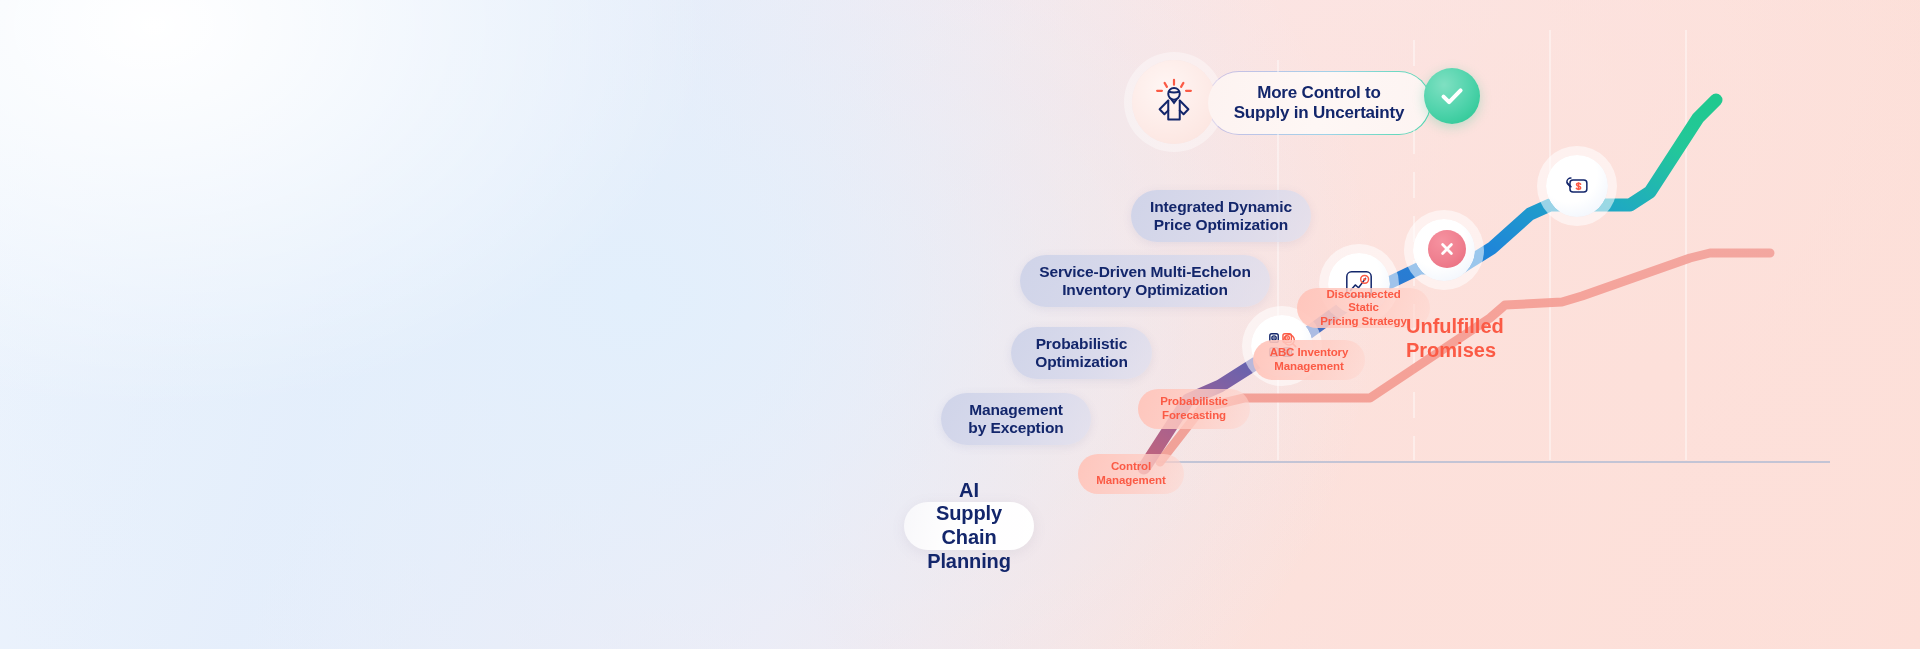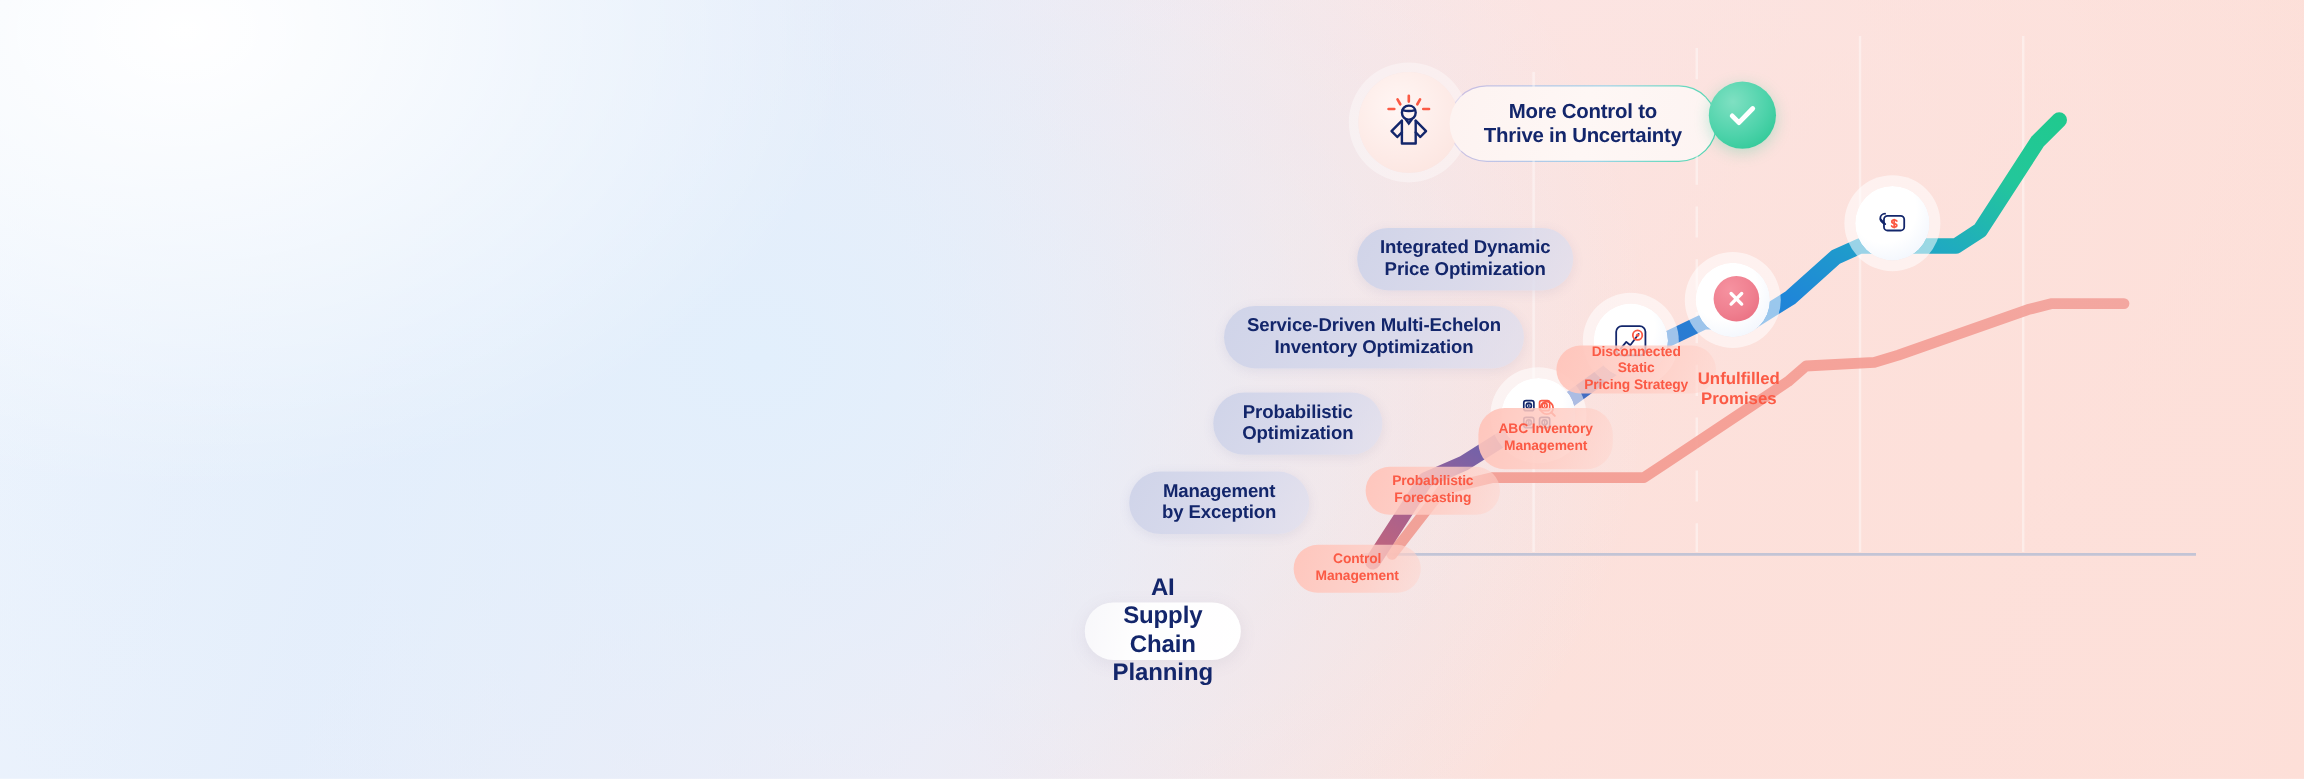--- a/index.html
+++ b/index.html
@@ -53,21 +53,21 @@
     font-weight:bold;
     font-size:20px;
     padding:11px 22px;
     border-radius:30px;
     box-shadow:0 3px 14px rgba(120,110,140,.10);
   }
   .plain-red {
     position:absolute;
     color:#fb5a45;
     font-weight:bold;
-    font-size:14px;
+    font-size:20px;
     text-align:center;
     line-height:1.2;
     white-space:pre-line;
   }
 
   
   .node {
     position:absolute;
     border-radius:50%;
     display:flex; align-items:center; justify-content:center;
@@ -251,21 +251,21 @@
   <div class="pill pill-red" style="left:-52px; top:454px; width:106px; height:40px;">
     <span>Control
 Management</span>
   </div>
 
   <div class="pill pill-red" style="left:8px; top:389px; width:112px; height:40px;">
     <span>Probabilistic
 Forecasting</span>
   </div>
 
-  <div class="pill pill-red" style="left:102px; top:340px; width:112px; height:51px;">
+  <div class="pill pill-red" style="left:123px; top:340px; width:112px; height:40px;">
     <span>ABC Inventory
 Management</span>
   </div>
 
   <div class="pill pill-red" style="left:167px; top:288px; width:133px; height:40px;">
     <span>Disconnected Static
 Pricing Strategy</span>
   </div>
 
   <div id="hero-person">
@@ -277,21 +277,21 @@
         <path d="M21.5 23.6L24 27l2.5-3.4"></path>
         <path d="M18 24.5L9 33.6l5 5.2 4-4" stroke-linejoin="round"></path>
         <path d="M30 24.5l9 9.1-5 5.2-4-4" stroke-linejoin="round"></path>
         <path d="M18 24.8v19.6h12V24.8" stroke-linejoin="round"></path>
       </svg>
     </span>
   </div>
 
   <div id="hero-callout">
     <span id="hero-callout-text">More Control to
-Thrive in Uncertainty</span>
+Supply in Uncertainty</span>
   </div>
 
   <div id="hero-check">
     <span style="width:30px;height:30px;">
       <svg class="mark-svg" viewBox="0 0 30 30" fill="none" stroke="#ffffff" stroke-width="4" stroke-linecap="round" stroke-linejoin="round">
         <path d="M6.5 15.6l5.6 5.6L23.6 9.4"></path>
       </svg>
     </span>
   </div>
 

